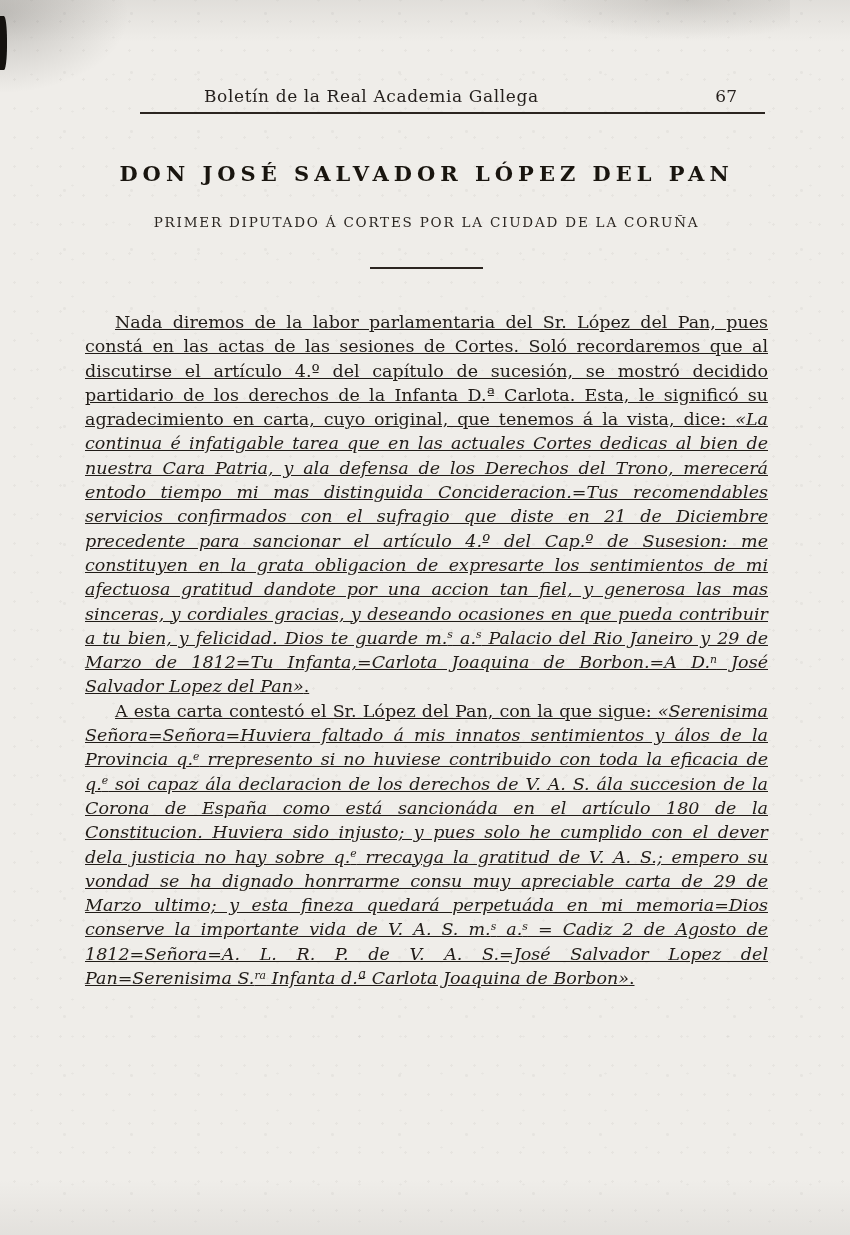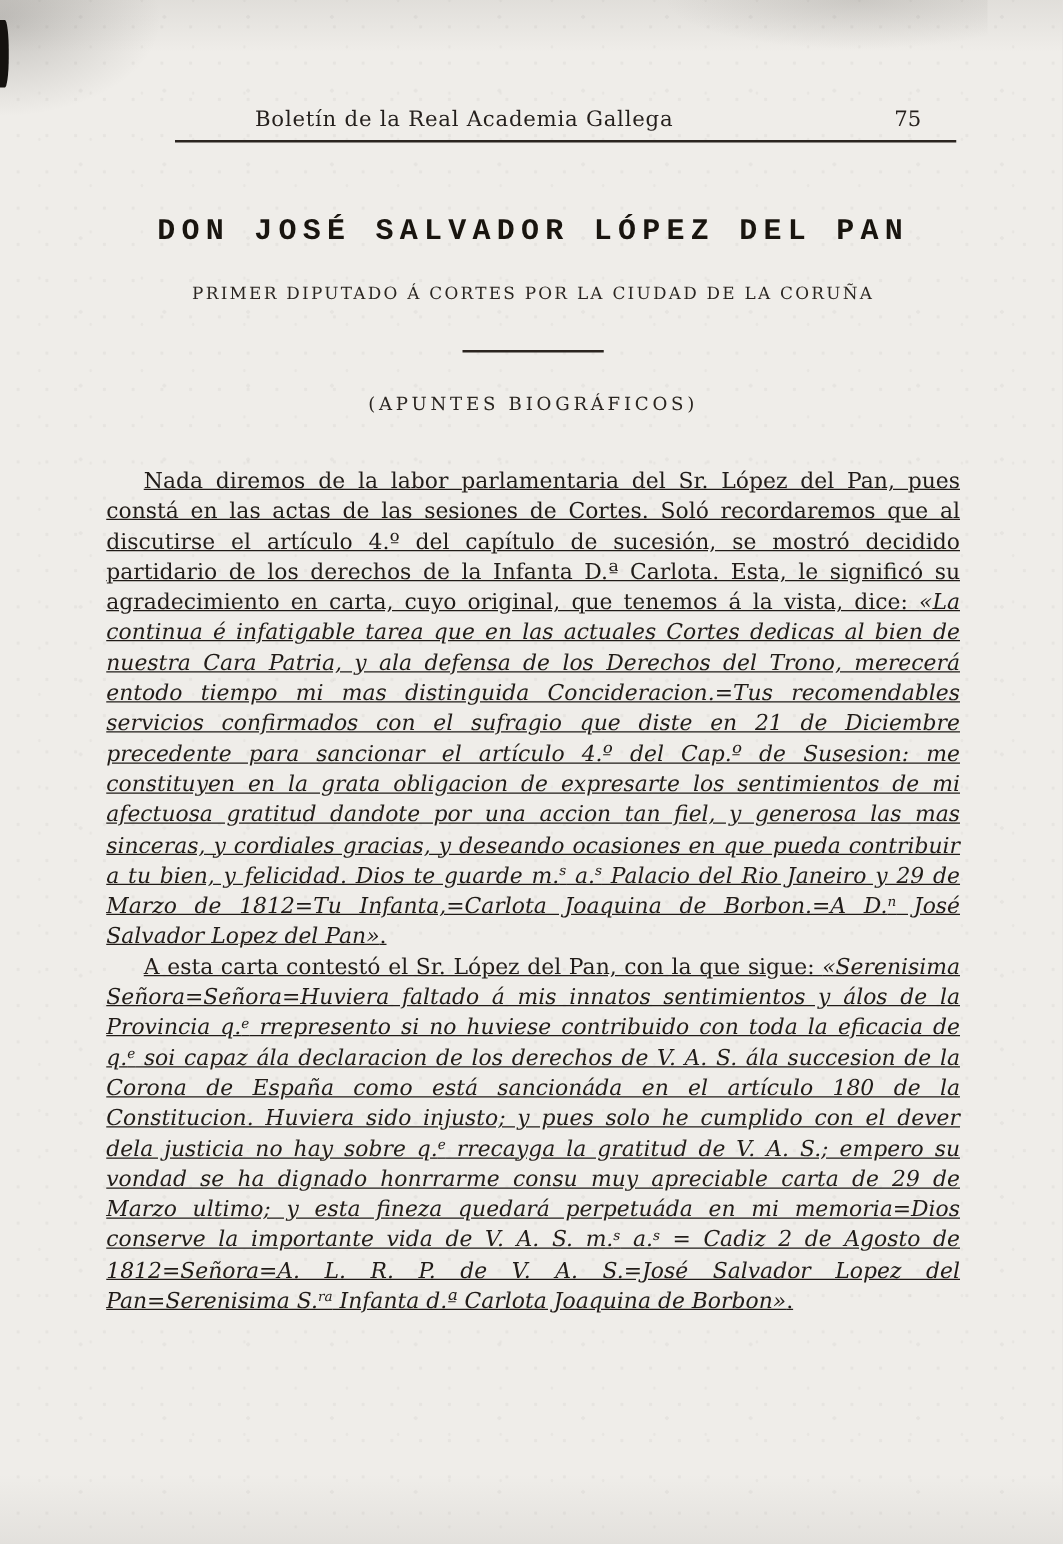--- a/index.html
+++ b/index.html
@@ -64,26 +64,25 @@
   }
 
   
   .content {
     position: absolute;
     top: 152px; left: 85px;
     width: 683px;
   }
   .headings { text-align: center; }
   .article-title {
-    margin: 20px 0 0 0;
-    font-size: 24px;
+    margin: 9px 0 0 0;
+    font-size: 21px;
     font-weight: bold;
     letter-spacing: 5px;
     color: #19150f;
-    font-family: Liberation Mono, monospace;
   }
   .article-subtitle {
     margin: 28px 0 0 0;
     font-size: 13.5px;
     font-weight: normal;
     letter-spacing: 1.8px;
     color: #2a2520;
   }
   .short-rule {
     width: 113px;
@@ -132,29 +131,28 @@
 <body>
 
 <div class="page">
 
   <div class="corner-smudge"></div>
   <div class="top-smudge"></div>
   <div class="edge-mark"></div>
 
   <div class="header-row">
     <span class="journal-title">Boletín de la Real Academia Gallega</span>
-    <span class="page-number">75</span>
+    <span class="page-number">67</span>
   </div>
 
   <div class="content">
     <div class="headings">
       <h1 class="article-title">DON JOSÉ SALVADOR LÓPEZ DEL PAN</h1>
       <h2 class="article-subtitle">PRIMER DIPUTADO Á CORTES POR LA CIUDAD DE LA CORUÑA</h2>
       <div class="short-rule"></div>
-      <div class="section-heading">(APUNTES BIOGRÁFICOS)</div>
     </div>
 
     <div class="body-text">
         <p><span>Nada diremos de la labor parlamentaria del Sr. López del Pan, pues constá en las actas de las sesiones de Cortes. Soló recordaremos que al discutirse el artículo 4.º del capítulo de sucesión, se mostró decidido partidario de los derechos de la Infanta D.ª Carlota. Esta, le significó su agradecimiento en carta, cuyo original, que tenemos á la vista, dice: </span><em>«La continua é infatigable tarea que en las actuales Cortes dedicas al bien de nuestra Cara Patria, y ala defensa de los Derechos del Trono, merecerá entodo tiempo mi mas distinguida Concideracion.=Tus recomendables servicios confirmados con el sufragio que diste en 21 de Diciembre precedente para sancionar el artículo 4.º del Cap.º de Susesion: me constituyen en la grata obligacion de expresarte los sentimientos de mi afectuosa gratitud dandote por una accion tan fiel, y generosa las mas sinceras, y cordiales gracias, y deseando ocasiones en que pueda contribuir a tu bien, y felicidad. Dios te guarde m.</em><em><sup>s</sup></em><em> a.</em><em><sup>s</sup></em><em> Palacio del Rio Janeiro y 29 de Marzo de 1812=Tu Infanta,=Carlota Joaquina de Borbon.=A D.</em><em><sup>n</sup></em><em> José Salvador Lopez del Pan»</em><span>.</span></p>
         <p><span>A esta carta contestó el Sr. López del Pan, con la que sigue: </span><em>«Serenisima Señora=Señora=Huviera faltado á mis innatos sentimientos y álos de la Provincia q.</em><em><sup>e</sup></em><em> rrepresento si no huviese contribuido con toda la eficacia de q.</em><em><sup>e</sup></em><em> soi capaz ála declaracion de los derechos de V. A. S. ála succesion de la Corona de España como está sancionáda en el artículo 180 de la Constitucion. Huviera sido injusto; y pues solo he cumplido con el dever dela justicia no hay sobre q.</em><em><sup>e</sup></em><em> rrecayga la gratitud de V. A. S.; empero su vondad se ha dignado honrrarme consu muy apreciable carta de 29 de Marzo ultimo; y esta fineza quedará perpetuáda en mi memoria=Dios conserve la importante vida de V. A. S. m.</em><em><sup>s</sup></em><em> a.</em><em><sup>s</sup></em><em> = Cadiz 2 de Agosto de 1812=Señora=A. L. R. P. de V. A. S.=José Salvador Lopez del Pan=Serenisima S.</em><em><sup>ra</sup></em><em> Infanta d.ª Carlota Joaquina de Borbon»</em><span>.</span></p>
       </div>
   </div>
 
 </div>
 

